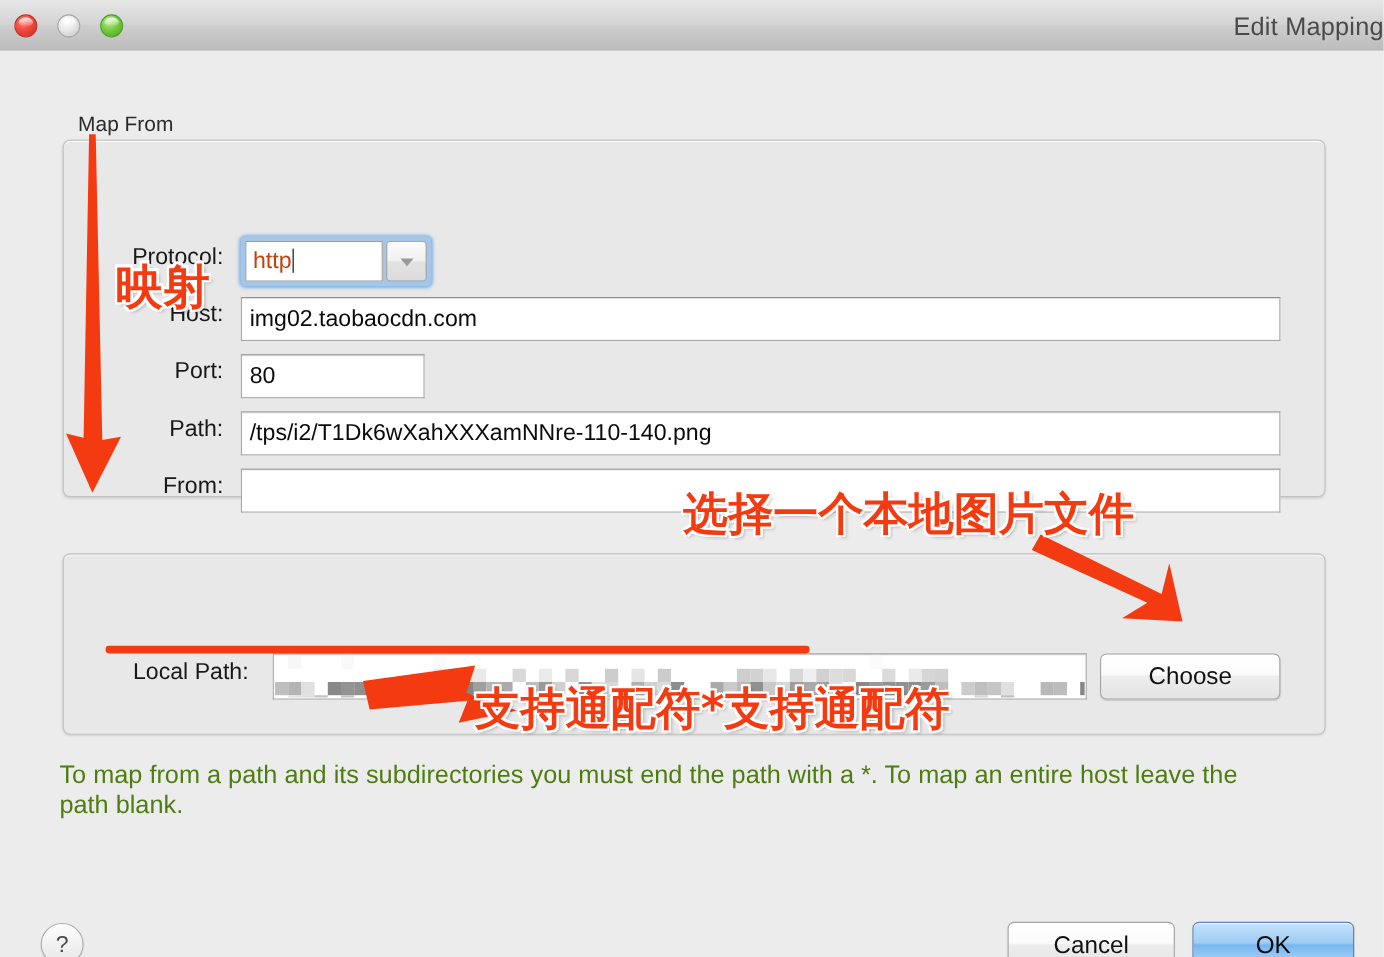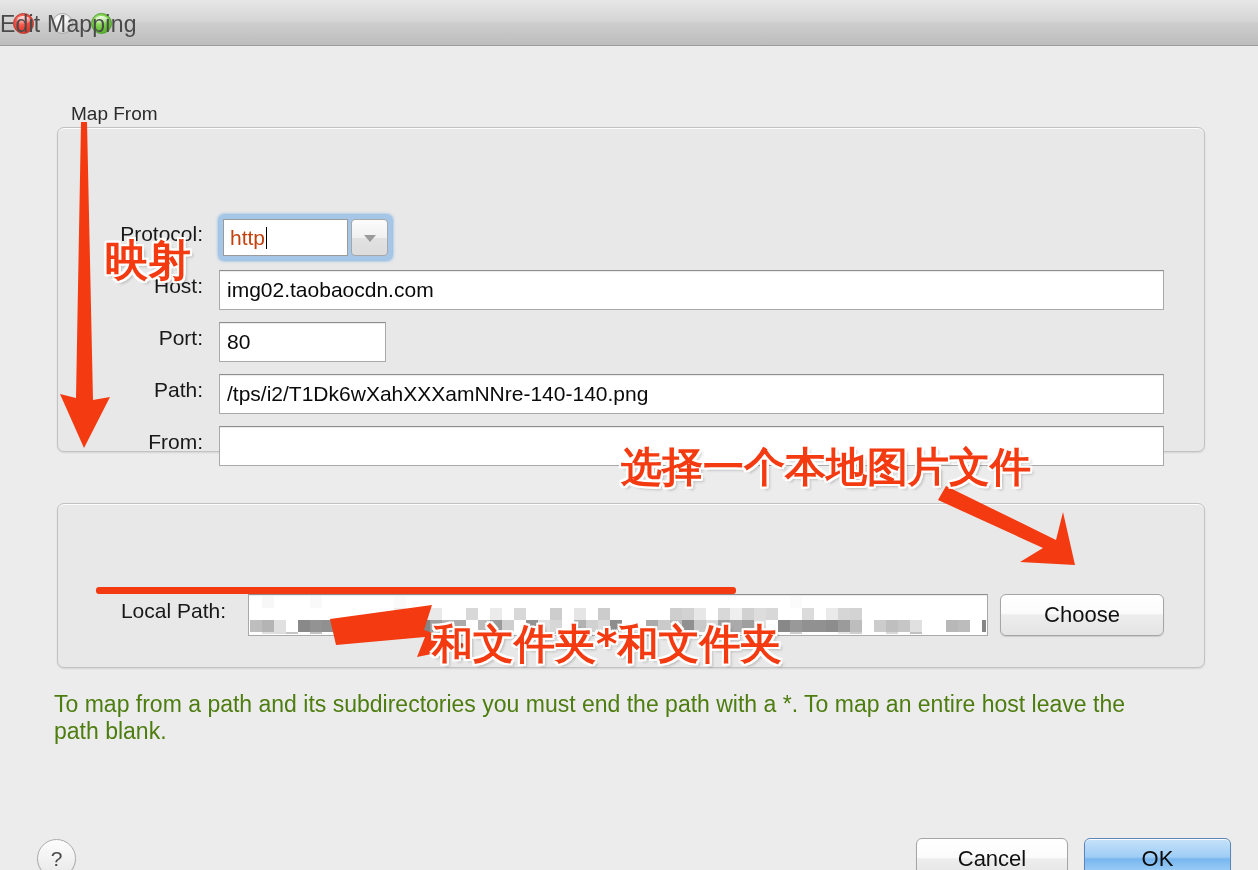--- a/index.html
+++ b/index.html
@@ -24,21 +24,21 @@
     width: 1258px;
     height: 46px;
     background: linear-gradient(to bottom, #e7e7e7 0%, #d4d4d4 48%, #cdcdcd 52%, #bdbdbd 100%);
     border-bottom: 1px solid #9c9c9c;
     box-sizing: border-box;
   }
   .title-text {
     position: absolute;
     left: 0; top: 11px;
     width: 1258px;
-    text-align: left;
+    text-align: right;
     font-size: 23px;
     color: #4a4a4a;
     letter-spacing: 0.2px;
     font-weight: normal;
   }
   .traffic {
     position: absolute;
     top: 13px;
     width: 21px;
     height: 21px;
@@ -303,21 +303,21 @@
       </div>
     </div>
 
     <div class="field-label" style="left:40px; top:228px; width:163px;">Host:</div>
     <div class="textfield" style="left:219px; top:224px; width:945px; height:40px; line-height:38px;">img02.taobaocdn.com</div>
 
     <div class="field-label" style="left:40px; top:280px; width:163px;">Port:</div>
     <div class="textfield" style="left:219px; top:276px; width:167px; height:40px; line-height:38px;">80</div>
 
     <div class="field-label" style="left:40px; top:332px; width:163px;">Path:</div>
-    <div class="textfield" style="left:219px; top:328px; width:945px; height:40px; line-height:38px;">/tps/i2/T1Dk6wXahXXXamNNre-140-140.png</div>
+    <div class="textfield" style="left:219px; top:328px; width:945px; height:40px; line-height:38px;">/tps/i2/T1Dk6wXahXXXamNNre-110-140.png</div>
 
     <div class="field-label" style="left:40px; top:384px; width:163px;">From:</div>
     <div class="textfield" style="left:219px; top:380px; width:945px; height:40px; line-height:38px;"></div>
 
     <div class="group-label lbl-to">Map To</div>
     <div class="groupbox" id="gb-to"></div>
 
     <div class="field-label" style="left:40px; top:553px; width:186px;">Local Path:</div>
     <div class="textfield" style="left:248px; top:548px; width:740px; height:42px; line-height:40px; padding:0;">
       <div class="mosaic" id="mosaic">
@@ -446,15 +446,15 @@
       <rect x="96" y="587" width="640" height="7" rx="3" fill="#f43a11"></rect>
     </g>
 
     <g>
       <path d="M 330 619 L 432 605 L 424 630 L 470 646 L 417 657 L 425 637 L 336 645 Z" fill="#f43a11"></path>
     </g>
   </svg>
 
   <div class="anno-text" id="anno-mapping">映射</div>
   <div class="anno-text" id="anno-choose">选择一个本地图片文件</div>
-  <div class="anno-text" id="anno-wild">和文件夹*和文件夹</div>
+  <div class="anno-text" id="anno-wild">支持通配符*支持通配符</div>
 
 </div>
 
 </body></html>

